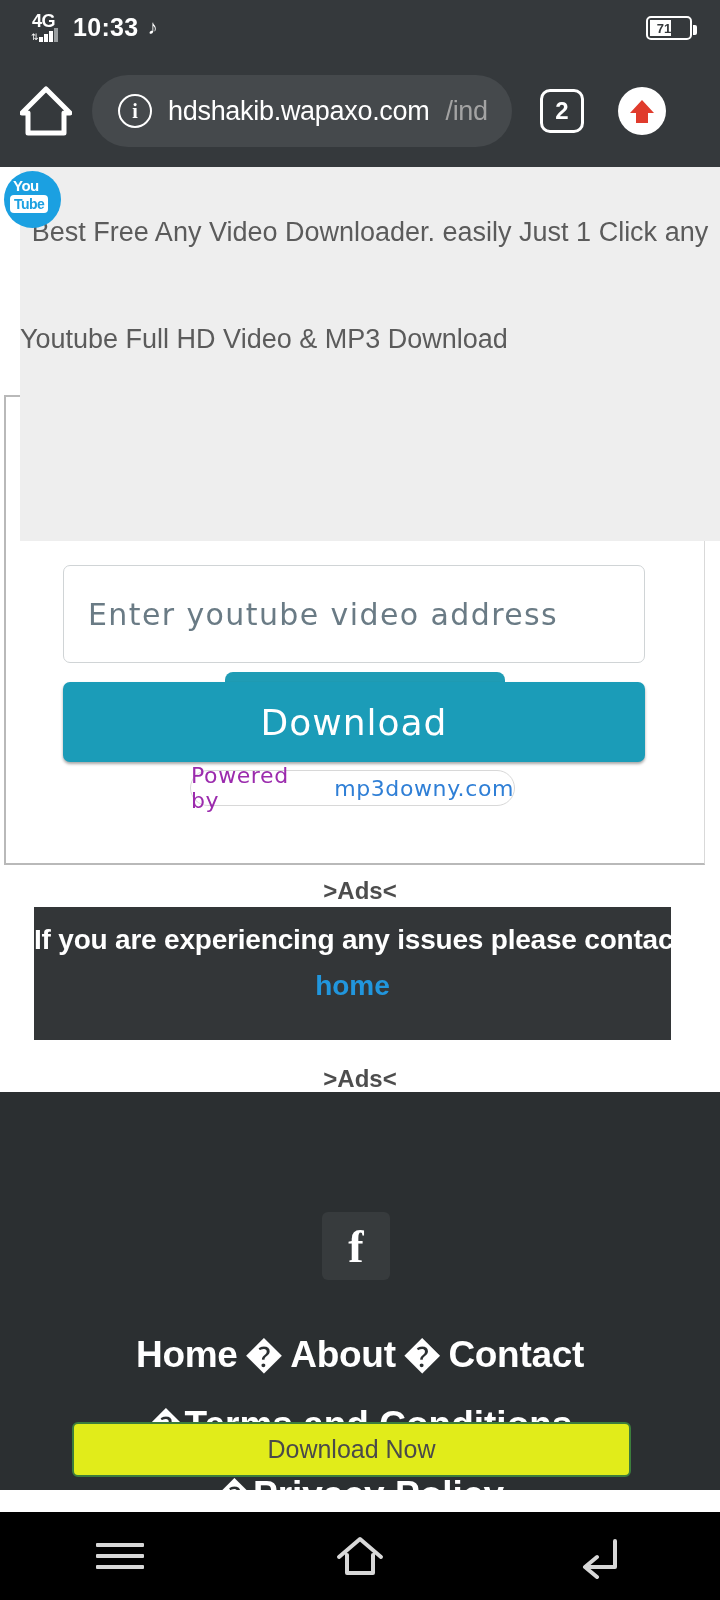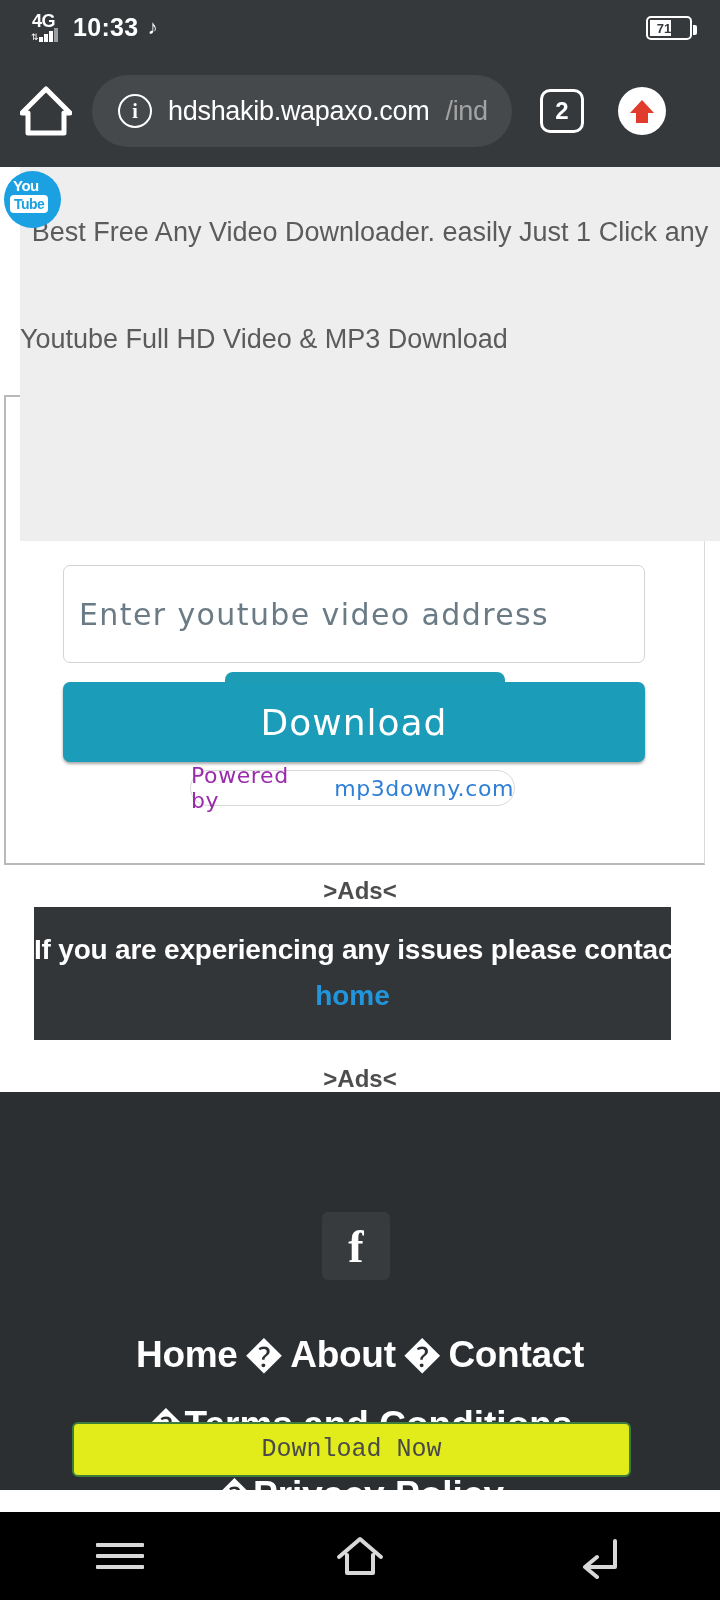--- a/index.html
+++ b/index.html
@@ -93,21 +93,21 @@
     font-size:27px; color:#5b5b5b; white-space:nowrap;
   }
   .overlay-ad .ln2{
     position:absolute; top:157px; left:0; width:100%; 
     font-size:27px; color:#5b5b5b;
   }
 
   .url-input{
     position:absolute; left:63px; top:398px; width:582px; height:98px;
     border:1.5px solid #d0d4d6; border-radius:7px; background:#fff;
-    display:flex; align-items:center; padding-left:15px; z-index:4;
+    display:flex; align-items:center; padding-left:24px; z-index:4;
   }
   .url-input .ph{
     font-family:"DejaVu Sans", sans-serif; font-size:30px; color:#6a7b85; letter-spacing:1.4px;
   }
   .dl-btn{
     position:absolute; left:63px; top:515px; width:582px; height:80px;
     background:#1b9cb8; border-radius:7px; color:#fff; z-index:4;
     display:flex; align-items:center; justify-content:center;
     font-family:"DejaVu Sans", sans-serif; font-size:36px; letter-spacing:1px;
     box-shadow:0 2px 3px rgba(0,0,0,.35);
@@ -123,21 +123,21 @@
 
   .ads-label{
     position:absolute; left:0; width:720px; text-align:center;
     font-size:24px; font-weight:bold; color:#4d4d4d;
   }
   #ads1{ top:710px; }
   #ads2{ top:898px; }
 
   .notice{
     position:absolute; left:34px; top:740px; width:637px; height:133px;
-    background:#333638; color:#fff; text-align:center; padding-top:27px;
+    background:#333638; color:#fff; text-align:center; padding-top:17px;
   }
   .notice .t1{ font-size:28px; font-weight:bold; letter-spacing:-0.2px; white-space:nowrap;}
   .notice .t2{ font-size:28px; font-weight:bold; color:#2196dd; margin-top:14px;}
 
   .footer{
     position:absolute; left:0; top:925px; width:720px; height:398px;
     background:#2b2f31; color:#fff; text-align:center;
   }
   .fb{
     position:absolute; left:322px; top:120px; width:68px; height:68px;
@@ -155,21 +155,21 @@
   }
   .flinks3{
     position:absolute; left:0; top:375px; width:100%; text-align:center;
     font-size:37px; font-weight:bold;
   }
 
   .dlnow{
     position:absolute; left:72px; top:1255px; width:559px; height:55px;
     background:#e1ec1a; border:2px solid #3c7d3c; border-radius:6px;
     display:flex; align-items:center; justify-content:center;
-    font-family:Liberation Mono, monospace; font-size:25px; color:#4a4a4a; z-index:9;
+    font-family:Liberation Sans, sans-serif; font-size:25px; color:#4a4a4a; z-index:9;
   }
 
   
   .navbar{
     position:absolute; left:0; bottom:0; width:720px; height:88px; background:#000;
     display:flex; align-items:center; justify-content:space-around;
   }
   .navbar .slot{ width:33%; display:flex; align-items:center; justify-content:center;}
   .burger i{ display:block; width:48px; height:4px; background:#d8d8d8; margin:7px 0; border-radius:1px;}
 </style>

